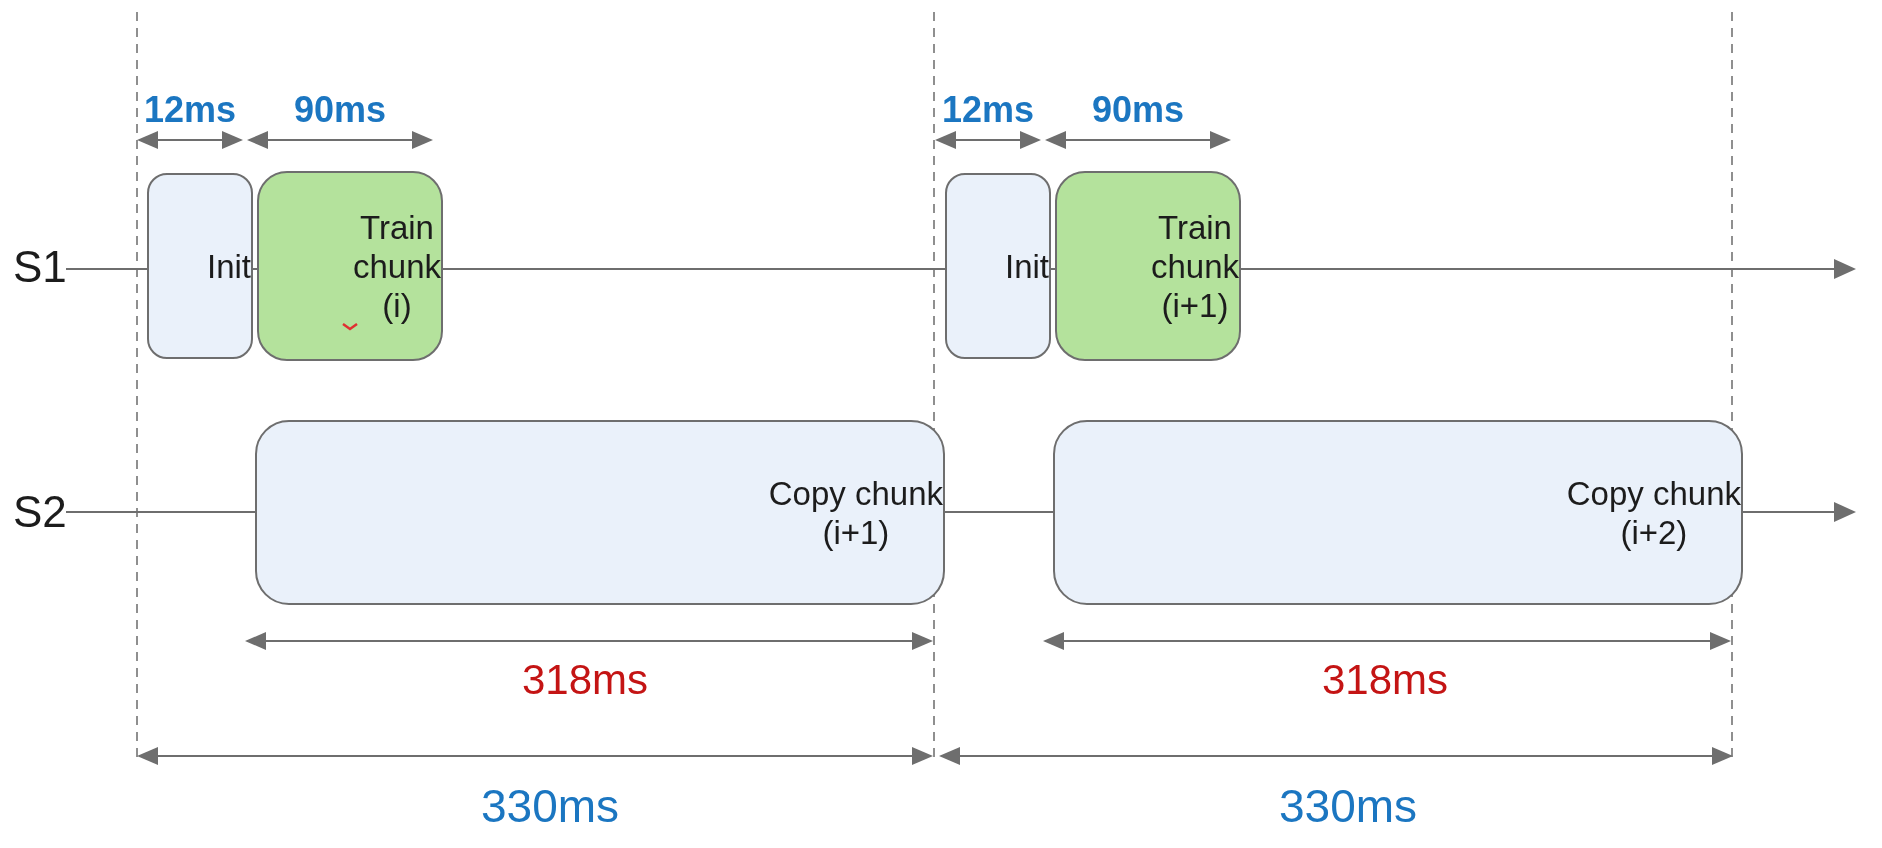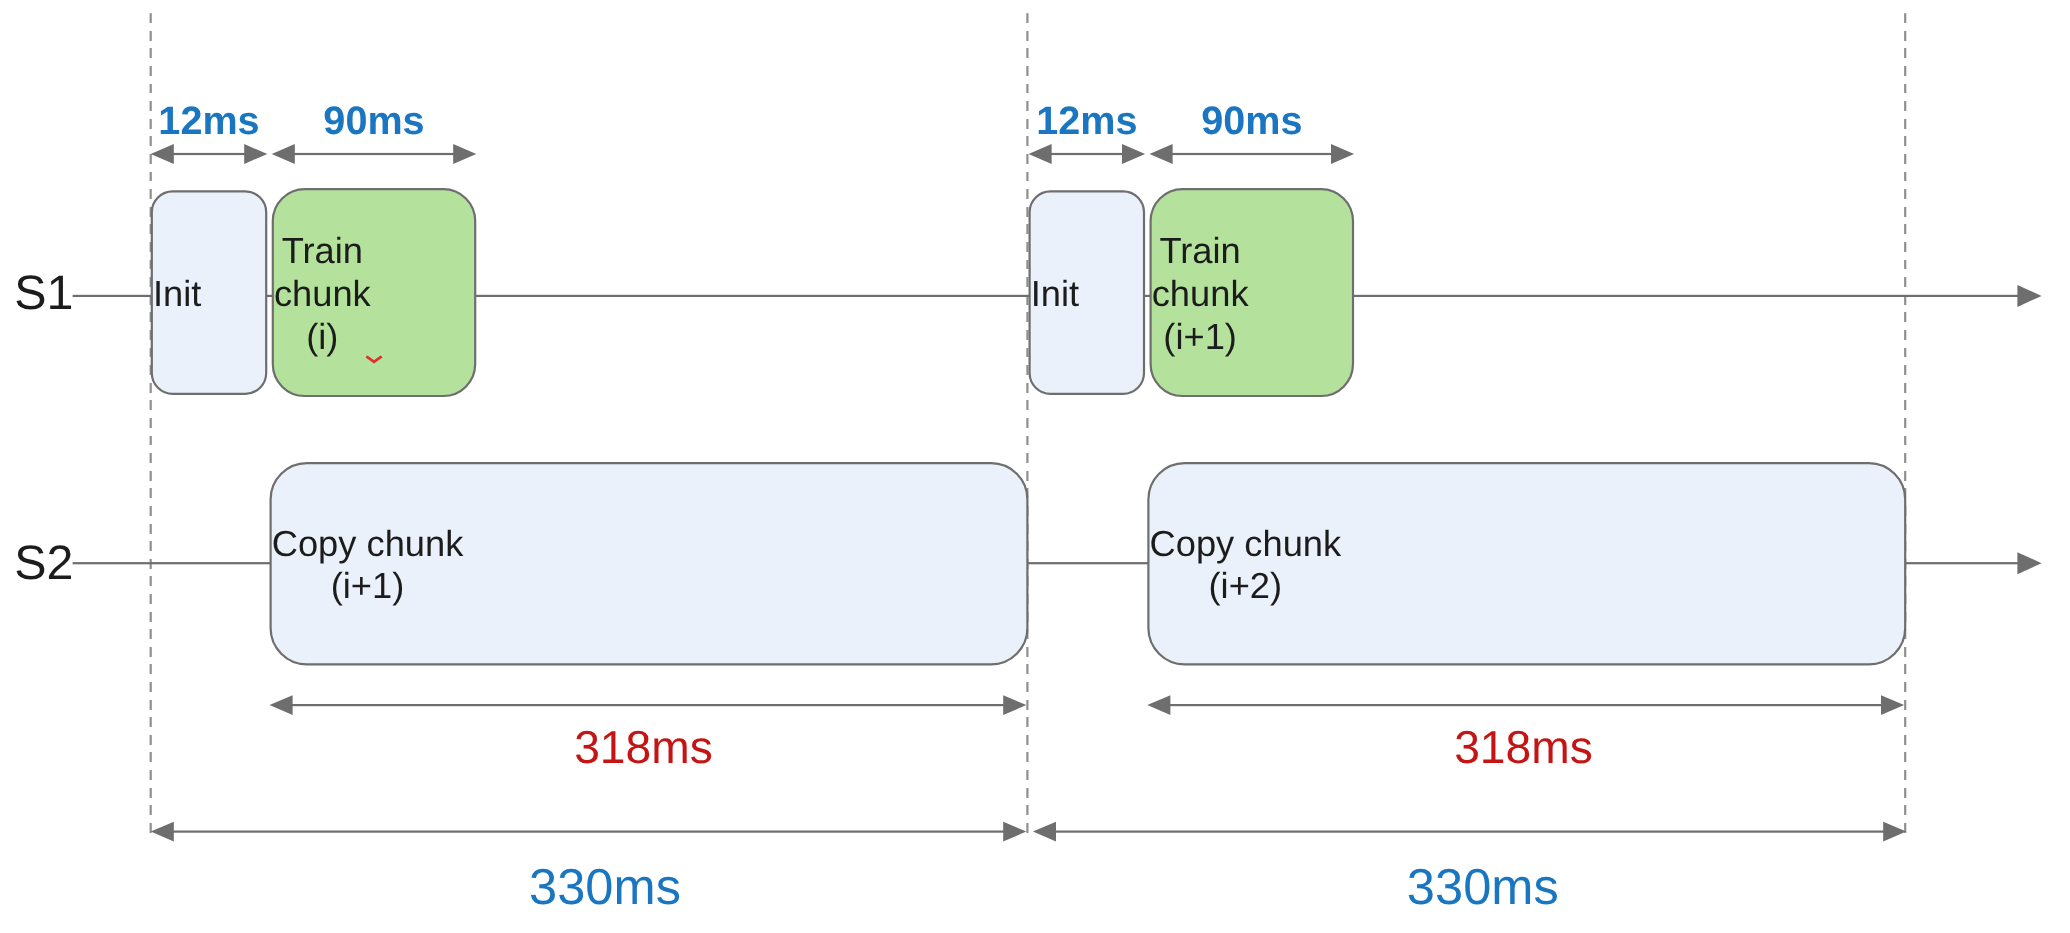--- a/index.html
+++ b/index.html
@@ -24,21 +24,21 @@
   
   .hline{position:absolute;height:2px;background:var(--line);}
   .tri-r{position:absolute;width:0;height:0;border-top:10px solid transparent;
          border-bottom:10px solid transparent;border-left:22px solid var(--line);}
 
   
   .row-label{position:absolute;font-size:44px;line-height:52px;color:var(--text);}
 
   
   .box{position:absolute;border:2px solid var(--box-border);box-sizing:border-box;
-       display:flex;align-items:center;justify-content:flex-start;text-align:center;}
+       display:flex;align-items:center;justify-content:flex-end;text-align:center;margin-left:10px;}
   .box .lbl{white-space:pre-line;font-size:33px;line-height:39px;color:var(--text);}
   .box.blue{background:var(--blue-fill);}
   .box.green{background:var(--green-fill);}
   .squiggle{position:absolute;left:50%;top:150px;margin-left:-9px;}
 
   
   .harrow{position:absolute;height:18px;}
   .harrow .shaft{position:absolute;left:4px;right:4px;top:8px;height:2px;background:var(--line);}
   .harrow .hl{position:absolute;left:0;top:0;width:0;height:0;
               border-top:9px solid transparent;border-bottom:9px solid transparent;

